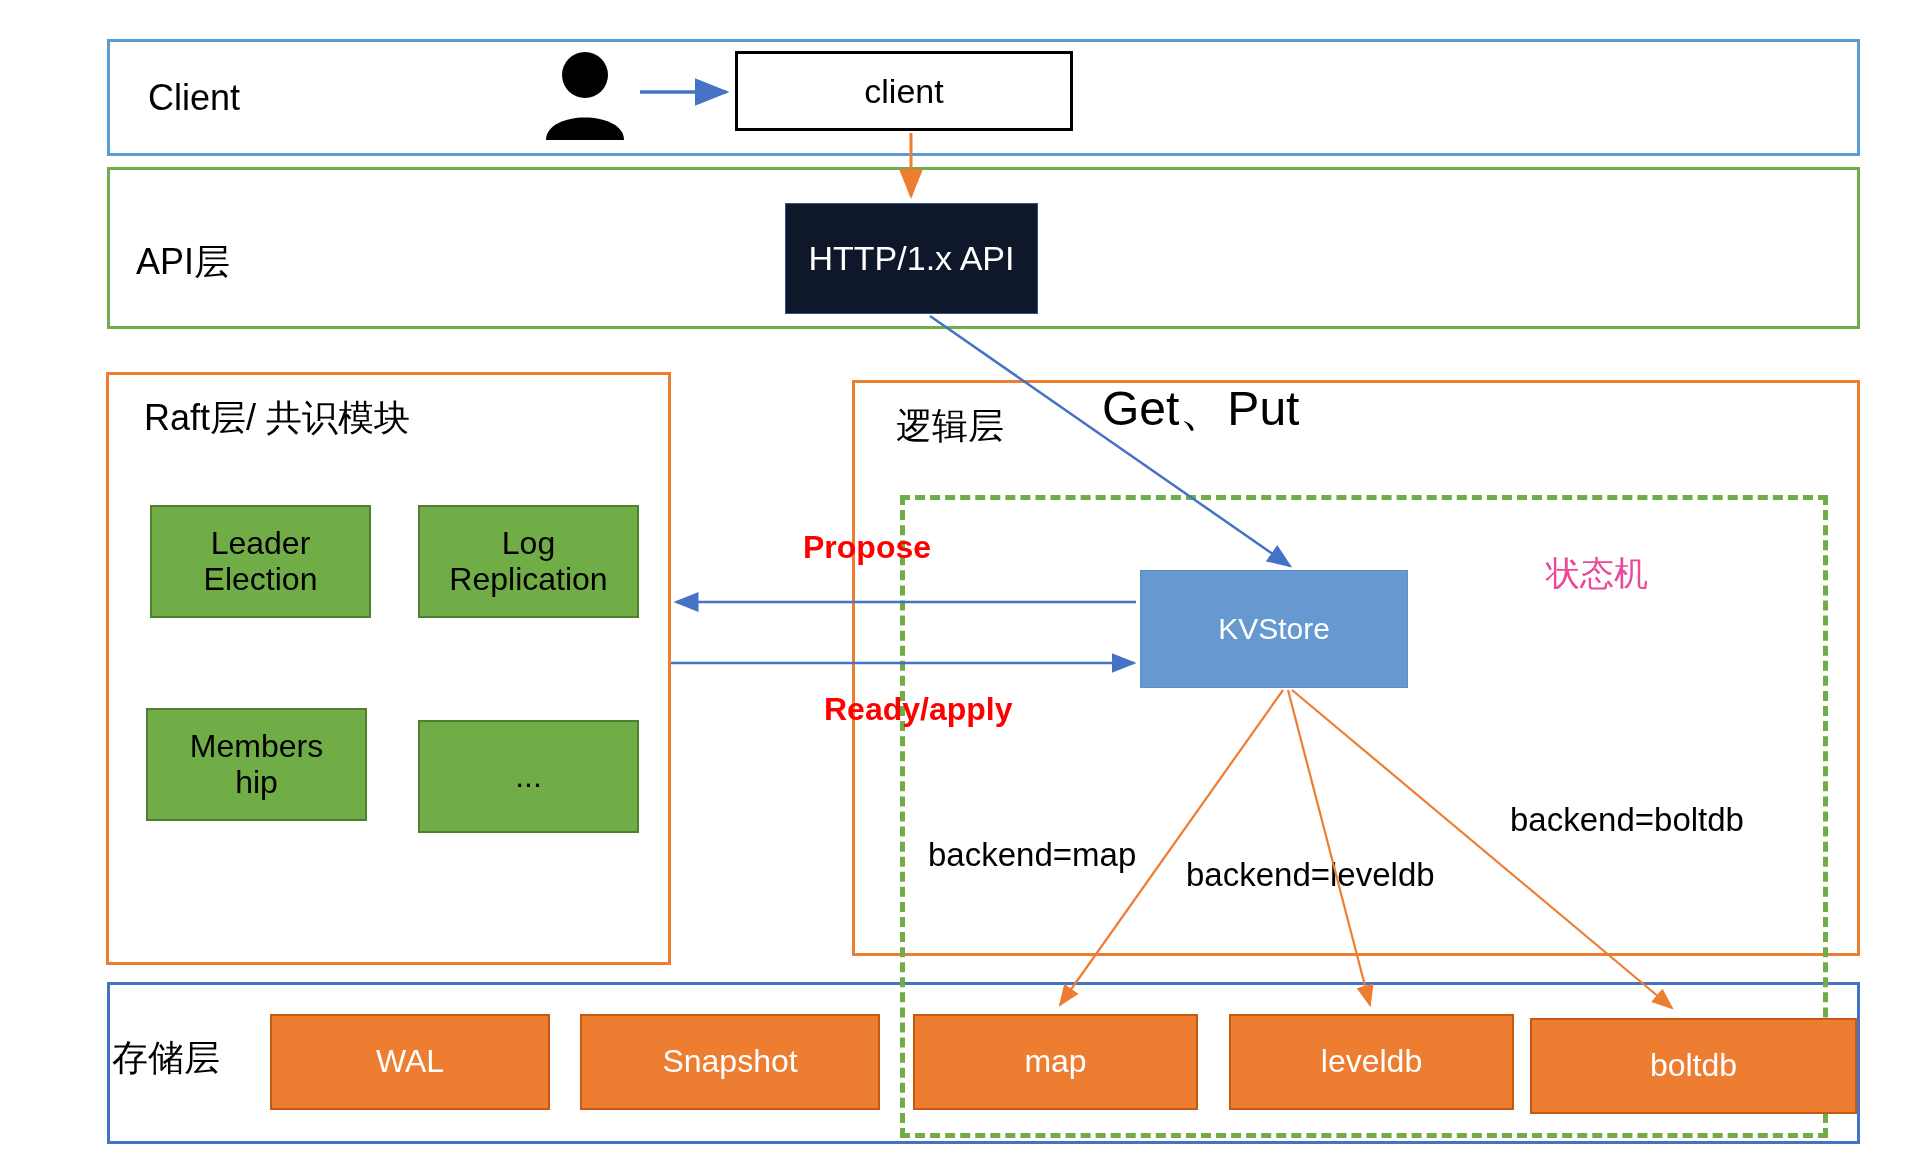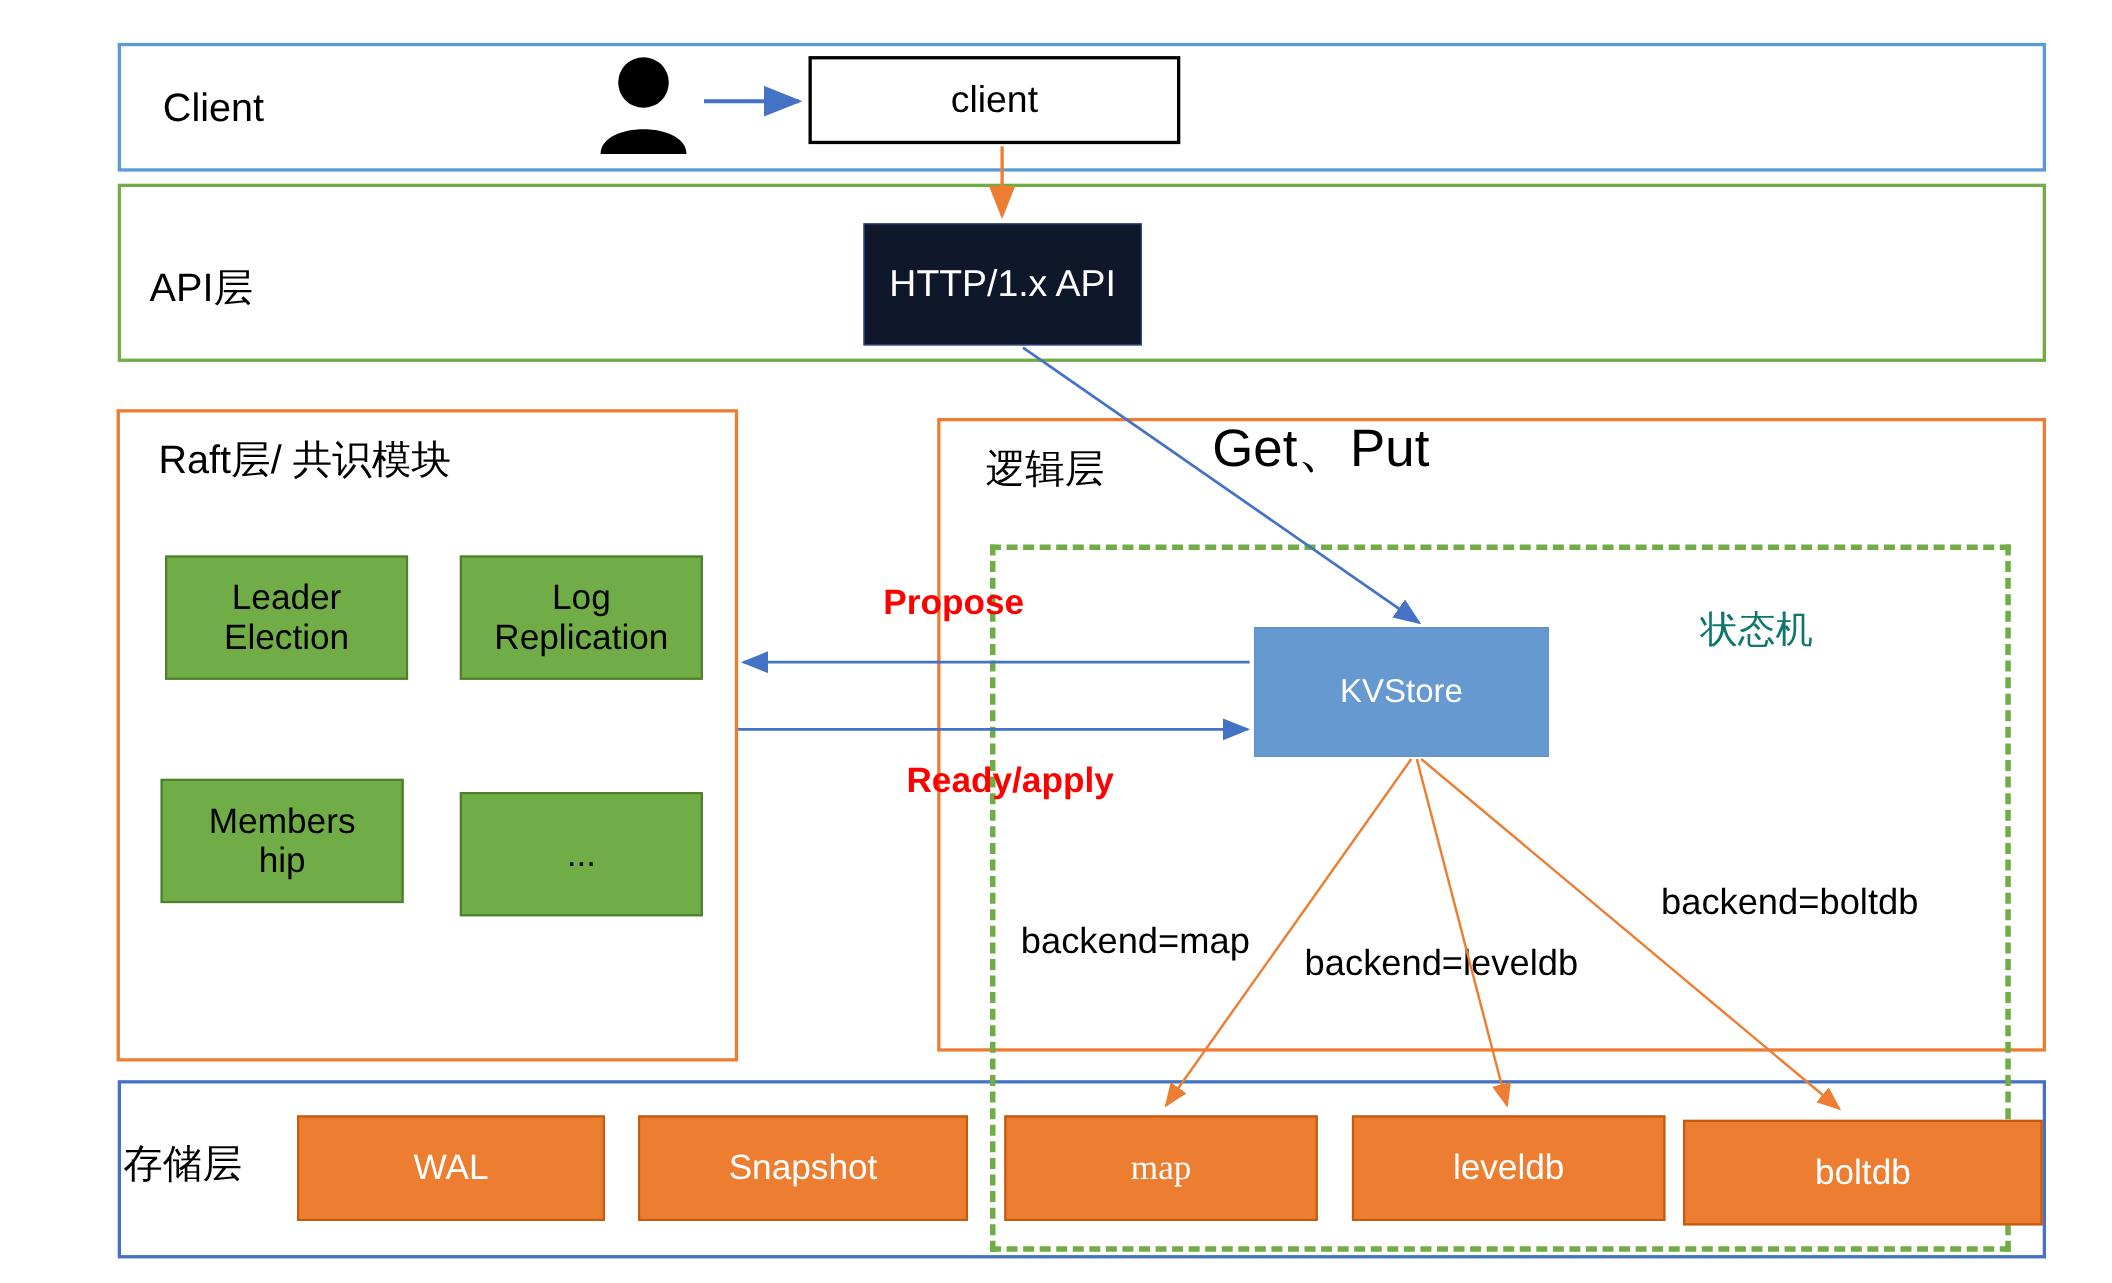--- a/index.html
+++ b/index.html
@@ -15,21 +15,21 @@
 
   .blue-box{background:#0f172a;border:1px solid #2F528F;color:#ffffff;font-size:34px;}
   .kv-box{background:#6699CF;border:1px solid #5B8FC2;color:#ffffff;font-size:30px;}
   .green-box{background:#70AD47;border:2px solid #4F7F2F;color:#000000;font-size:32px;}
   .orange-box{background:#ED7D31;border:2px solid #C55A11;color:#ffffff;font-size:32px;}
   .white-box{background:#ffffff;border:3px solid #000000;color:#000000;font-size:34px;}
 
   .free-label{position:absolute;white-space:nowrap;line-height:1;}
   .lbl-black{color:#000000;font-size:33px;}
   .lbl-red{color:#FF0000;font-size:32px;font-weight:bold;}
-  .lbl-green{color:#0f766e;font-size:34px;}
+  .lbl-green{color:#ec4899;font-size:34px;}
 
   .dashed-sm{position:absolute;box-sizing:border-box;border:5px dashed #70AD47;background:transparent;}
 
   svg.arrows{position:absolute;left:0;top:0;width:1920px;height:1166px;pointer-events:none;}
   .person{position:absolute;}
 </style>
 </head>
 <body>
 
 <div id="stage">
@@ -86,21 +86,21 @@
   <div class="box kv-box" style="left:1140px;top:570px;width:268px;height:118px;">
     <span>KVStore</span>
   </div>
 
   <div class="box orange-box" style="left:270px;top:1014px;width:280px;height:96px;">
     <span>WAL</span>
   </div>
   <div class="box orange-box" style="left:580px;top:1014px;width:300px;height:96px;">
     <span>Snapshot</span>
   </div>
-  <div class="box orange-box" style="left:913px;top:1014px;width:285px;height:96px;font-family:Liberation Serif, serif;">
+  <div class="box orange-box" style="left:913px;top:1014px;width:285px;height:96px;">
     <span>map</span>
   </div>
   <div class="box orange-box" style="left:1229px;top:1014px;width:285px;height:96px;">
     <span>leveldb</span>
   </div>
   <div class="box orange-box" style="left:1530px;top:1018px;width:327px;height:96px;">
     <span>boltdb</span>
   </div>
 
   <div class="free-label lbl-black" style="left:1102px;top:385px;font-size:48px;">Get、Put</div>

